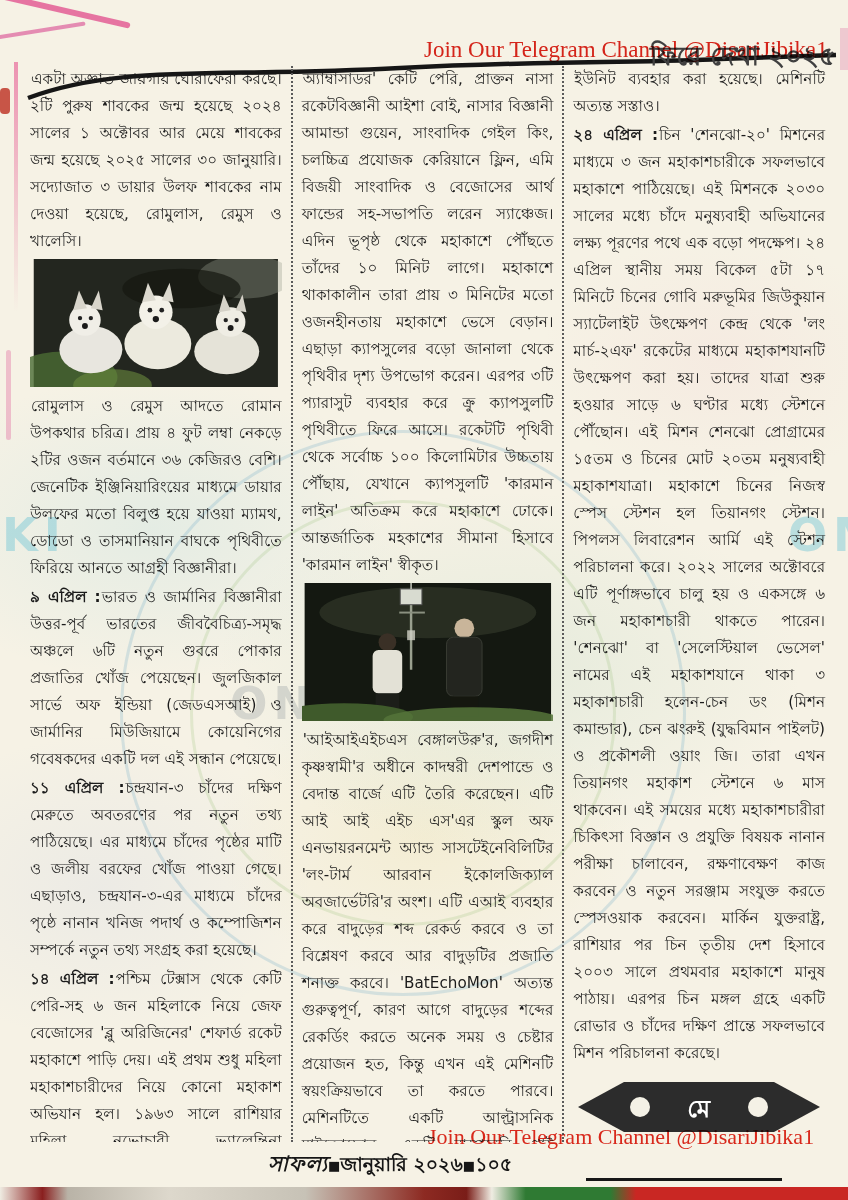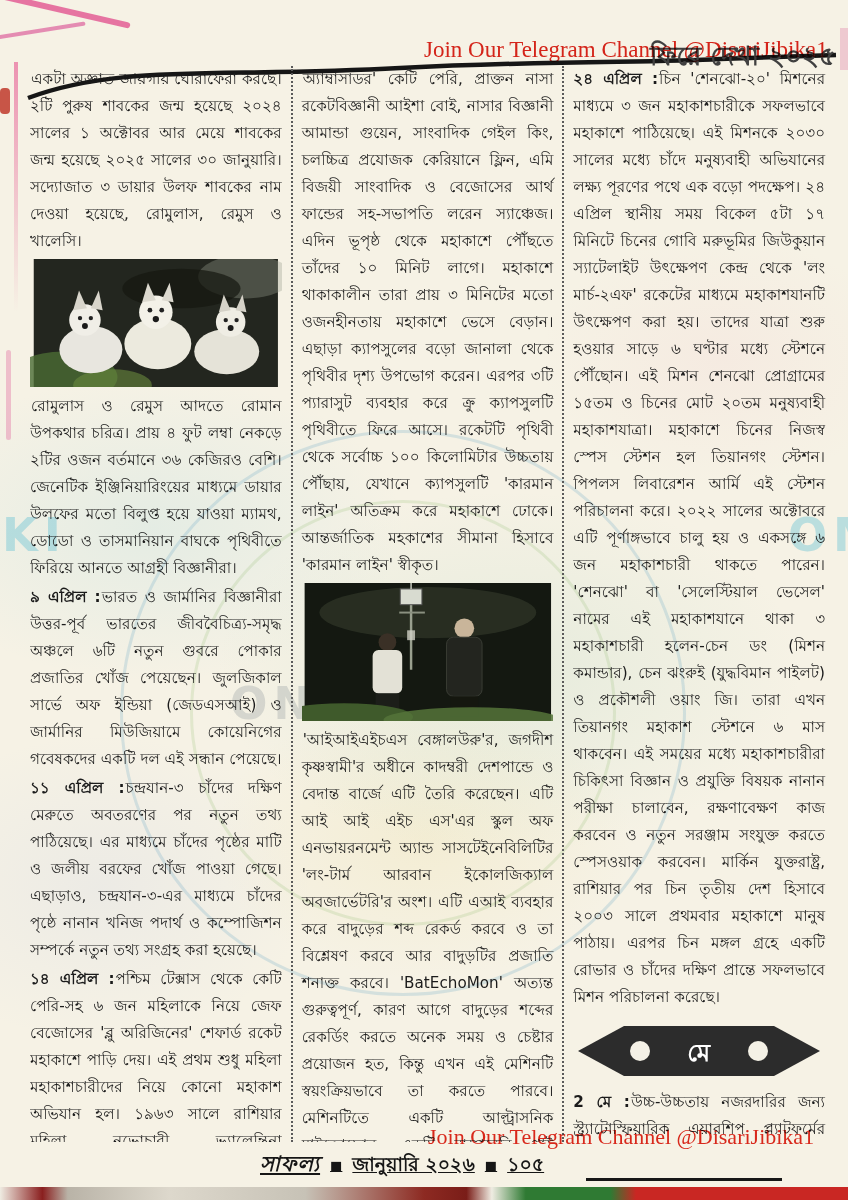--- a/index.html
+++ b/index.html
@@ -35,22 +35,22 @@
   .col-1{padding-left:0;}
   .col-2{border-left:2px dotted #5a5a5a;border-right:2px dotted #5a5a5a;}
   .col p{margin:0 0 2px 0;font-size:15.2px;line-height:27px;text-align:justify;}
   .lead{font-weight:bold;margin-right:1px;}
   .photo{width:100%;margin:4px 0 6px 0;display:block;}
   
   .may-banner{width:242px;height:60px;margin:10px auto 8px auto;position:relative;}
   .may-label{position:absolute;left:0;top:13px;width:100%;text-align:center;
     color:#fff;font-size:24px;font-weight:bold;letter-spacing:1px;}
   
-  .footer-text{position:absolute;left:260px;top:1148px;display:flex;align-items:center;gap:10px;
-    font-weight:bold;font-size:19px;color:#161616;white-space:nowrap;text-decoration:underline;}
+  .footer-text{position:absolute;left:268px;top:1148px;display:flex;align-items:center;
+    font-weight:bold;font-size:19px;color:#161616;white-space:nowrap;}
   .footer-text .mag{font-size:21px;font-style:italic;letter-spacing:1px;}
   .footer-text .sep{font-size:13px;}
   .tg-bottom{position:absolute;left:428px;top:1124px;font-size:22px;color:#e02a1e;
     font-family:"Liberation Serif","DejaVu Serif",serif;white-space:nowrap;mix-blend-mode:multiply;}
   .rule-right{position:absolute;left:586px;top:1178px;width:196px;height:3px;background:#171717;}
 </style>
 </head>
 <body>
 
 <div class="page">
@@ -147,20 +147,21 @@
         <rect x="148" y="115" width="28" height="20" fill="#15170f"></rect>
 
         <ellipse cx="40" cy="136" rx="70" ry="14" fill="#3f5a2b"></ellipse>
         <ellipse cx="170" cy="139" rx="90" ry="13" fill="#55743a" opacity=".85"></ellipse>
       </svg>
 
       <p><span class="lead"></span><span>'আইআইএইচএস বেঙ্গালউরু'র, জগদীশ কৃষ্ণস্বামী'র অধীনে কাদম্বরী দেশপান্ডে ও বেদান্ত বার্জে এটি তৈরি করেছেন। এটি আই আই এইচ এস'এর স্কুল অফ এনভায়রনমেন্ট অ্যান্ড সাসটেইনেবিলিটির 'লং-টার্ম আরবান ইকোলজিক্যাল অবজার্ভেটরি'র অংশ। এটি এআই ব্যবহার করে বাদুড়ের শব্দ রেকর্ড করবে ও তা বিশ্লেষণ করবে আর বাদুড়টির প্রজাতি শনাক্ত করবে। 'BatEchoMon' অত্যন্ত গুরুত্বপূর্ণ, কারণ আগে বাদুড়ের শব্দের রেকর্ডিং করতে অনেক সময় ও চেষ্টার প্রয়োজন হত, কিন্তু এখন এই মেশিনটি স্বয়ংক্রিয়ভাবে তা করতে পারবে। মেশিনটিতে একটি আল্ট্রাসনিক মাইক্রোফোন, একটি রাস্পবেরি পাই মাইক্রোপ্রসেসর, সৌরশক্তিচালিত ব্যাটারি আর ওয়াই-ফাই</span></p>
     </div>
 
     <div class="col col-3">
+      <p><span class="lead"></span><span>ইউনিট ব্যবহার করা হয়েছে। মেশিনটি অত্যন্ত সস্তাও।</span></p>
       <p><span class="lead">২৪ এপ্রিল :</span><span>চিন 'শেনঝো-২০' মিশনের মাধ্যমে ৩ জন মহাকাশচারীকে সফলভাবে মহাকাশে পাঠিয়েছে। এই মিশনকে ২০৩০ সালের মধ্যে চাঁদে মনুষ্যবাহী অভিযানের লক্ষ্য পূরণের পথে এক বড়ো পদক্ষেপ। ২৪ এপ্রিল স্থানীয় সময় বিকেল ৫টা ১৭ মিনিটে চিনের গোবি মরুভূমির জিউকুয়ান স্যাটেলাইট উৎক্ষেপণ কেন্দ্র থেকে 'লং মার্চ-২এফ' রকেটের মাধ্যমে মহাকাশযানটি উৎক্ষেপণ করা হয়। তাদের যাত্রা শুরু হওয়ার সাড়ে ৬ ঘণ্টার মধ্যে স্টেশনে পৌঁছোন। এই মিশন শেনঝো প্রোগ্রামের ১৫তম ও চিনের মোট ২০তম মনুষ্যবাহী মহাকাশযাত্রা। মহাকাশে চিনের নিজস্ব স্পেস স্টেশন হল তিয়ানগং স্টেশন। পিপলস লিবারেশন আর্মি এই স্টেশন পরিচালনা করে। ২০২২ সালের অক্টোবরে এটি পূর্ণাঙ্গভাবে চালু হয় ও একসঙ্গে ৬ জন মহাকাশচারী থাকতে পারেন। 'শেনঝো' বা 'সেলেস্টিয়াল ভেসেল' নামের এই মহাকাশযানে থাকা ৩ মহাকাশচারী হলেন-চেন ডং (মিশন কমান্ডার), চেন ঝংরুই (যুদ্ধবিমান পাইলট) ও প্রকৌশলী ওয়াং জি। তারা এখন তিয়ানগং মহাকাশ স্টেশনে ৬ মাস থাকবেন। এই সময়ের মধ্যে মহাকাশচারীরা চিকিৎসা বিজ্ঞান ও প্রযুক্তি বিষয়ক নানান পরীক্ষা চালাবেন, রক্ষণাবেক্ষণ কাজ করবেন ও নতুন সরঞ্জাম সংযুক্ত করতে স্পেসওয়াক করবেন। মার্কিন যুক্তরাষ্ট্র, রাশিয়ার পর চিন তৃতীয় দেশ হিসাবে ২০০৩ সালে প্রথমবার মহাকাশে মানুষ পাঠায়। এরপর চিন মঙ্গল গ্রহে একটি রোভার ও চাঁদের দক্ষিণ প্রান্তে সফলভাবে মিশন পরিচালনা করেছে।</span></p>
 
       <div class="may-banner">
         <svg viewBox="0 0 242 60" width="242" height="60">
           <polygon points="0,30 46,5 196,5 242,30 196,55 46,55" fill="#2c2c2c"></polygon>
           <circle cx="62" cy="30" r="10" fill="#f4f1e6"></circle>
           <circle cx="180" cy="30" r="10" fill="#f4f1e6"></circle>
         </svg>
         <div class="may-label">মে</div>
       </div>

